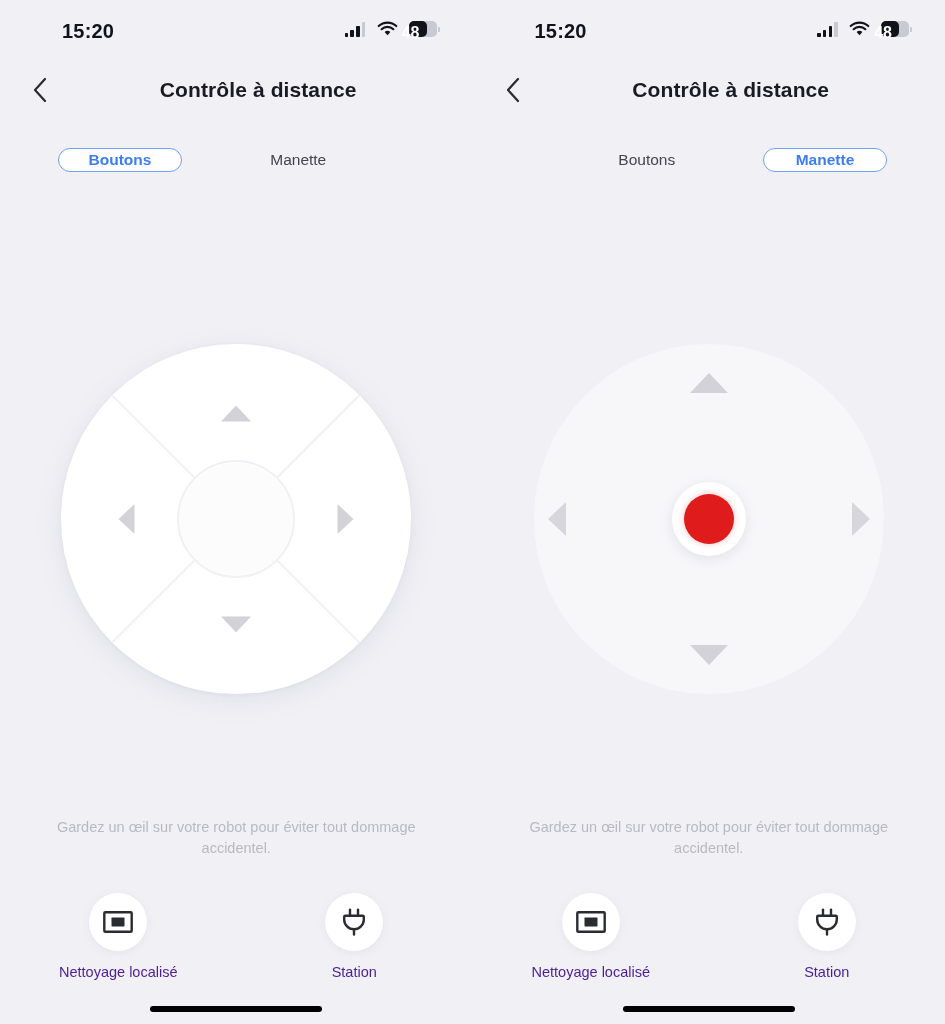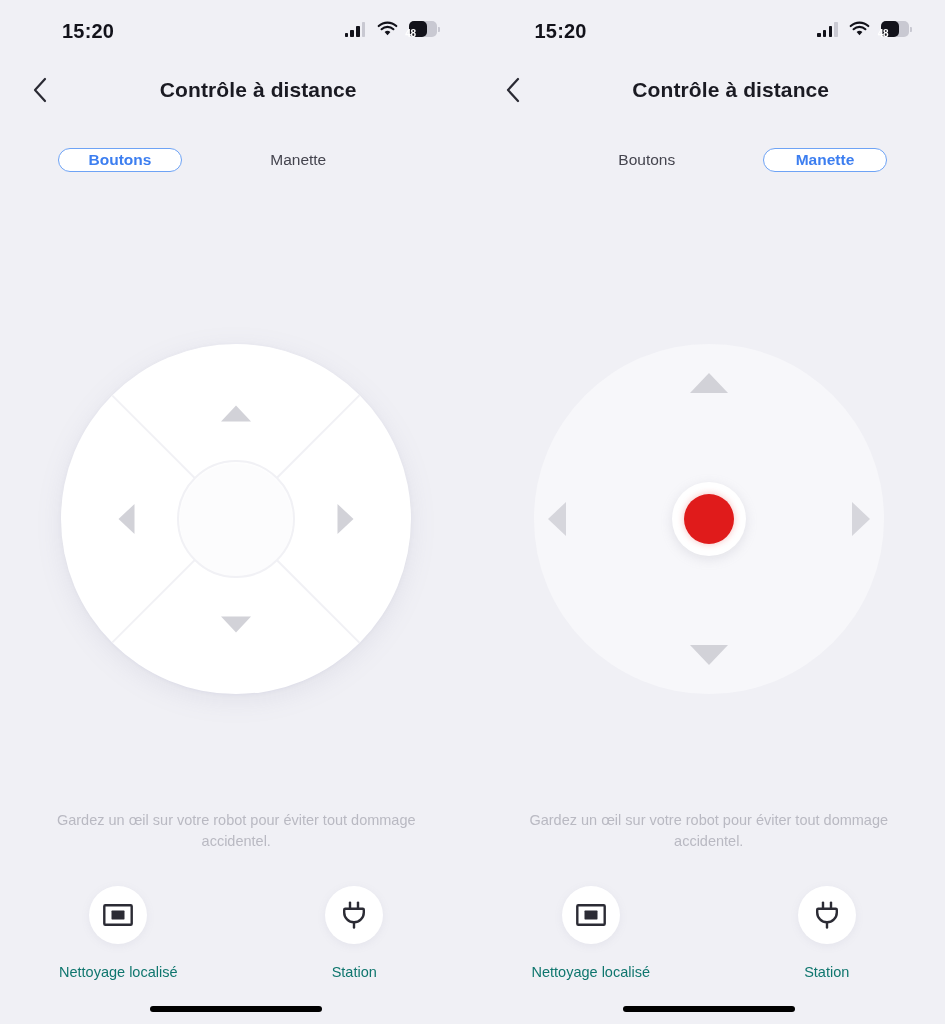--- a/index.html
+++ b/index.html
@@ -52,21 +52,21 @@
     position:absolute; inset:0; width:28px; height:16px;
     border-radius:5px; background:#c9c9d2; overflow:hidden;
   }
   .ic-batt .fill {
     position:absolute; left:0; top:0; height:16px; width:18px;
     background:#12121a; border-radius:5px;
   }
   .ic-batt .num {
     position:absolute; left:0; top:0; width:28px; height:24px;
     display:flex; align-items:center; justify-content:center;
-    font-size:10px; font-weight:bold; color:#ffffff; letter-spacing:-0.2px;
+    font-size:16px; font-weight:bold; color:#ffffff; letter-spacing:-0.2px;
     padding-right:24px;
   }
   .ic-batt .cap {
     position:absolute; right:-1px; top:5.5px;
     width:2px; height:5px; border-radius:0 1px 1px 0;
     background:#c9c9d2;
   }
 
   
   .navbar {
@@ -195,22 +195,22 @@
     padding-bottom:14px;
   }
   .action { display:flex; flex-direction:column; align-items:center; cursor:pointer; width:140px; }
   .action .circle {
     width:58px; height:58px; border-radius:50%;
     background:#ffffff;
     display:flex; align-items:center; justify-content:center;
     box-shadow:0 2px 8px rgba(140,140,165,0.10);
   }
   .action .label {
-    margin-top:20px;
-    font-size:14.5px; color:#0f766e;
+    margin-top:13px;
+    font-size:14.5px; color:#4c1d95;
     text-align:right; white-space:nowrap;
   }
 
   
   .home-bar-wrap {
     flex:0 0 30px;
     display:flex; align-items:center; justify-content:center;
   }
   .home-bar {
     width:172px; height:5.5px; border-radius:3px; background:#000000;

